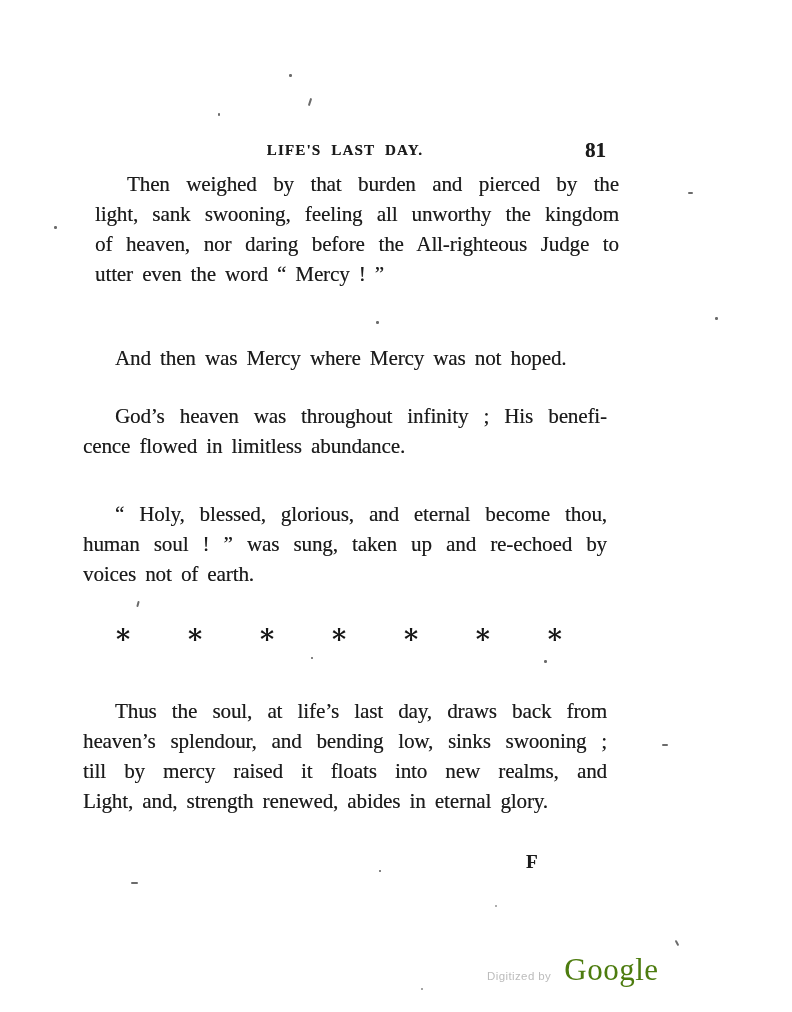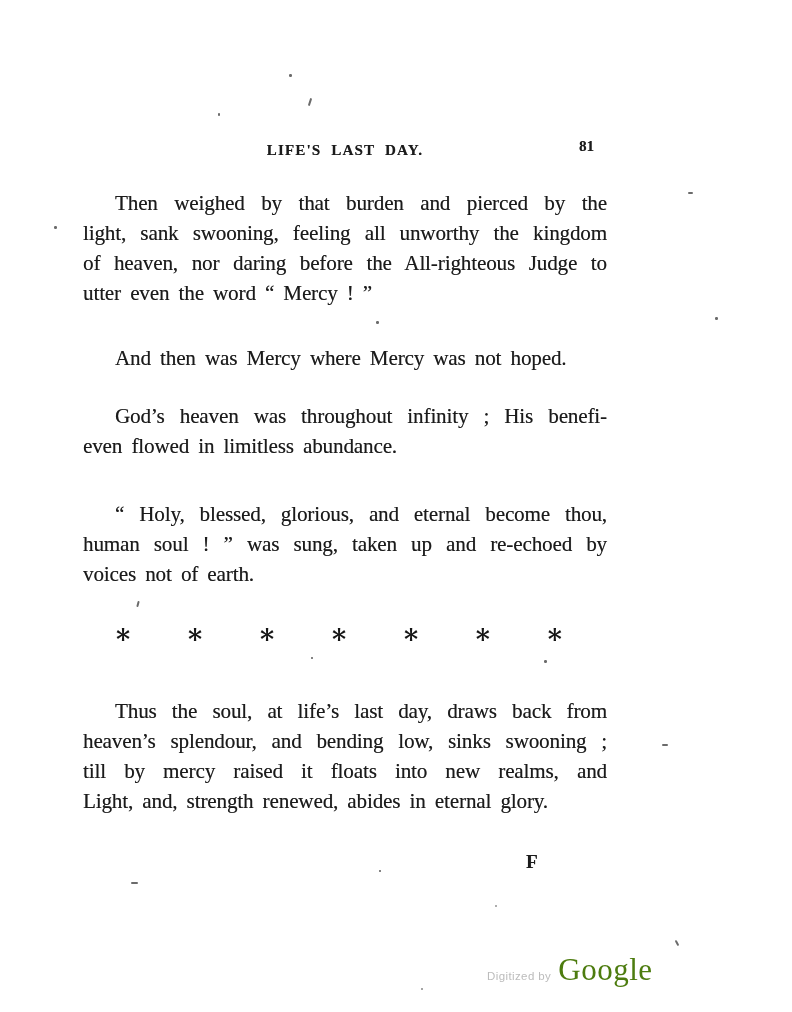--- a/index.html
+++ b/index.html
@@ -25,22 +25,22 @@
     text-align: center;
     font-size: 15px;
     font-weight: bold;
     letter-spacing: 1.2px;
     word-spacing: 5px;
     padding-top: 4px;
     text-shadow: 0.2px 0.2px 0.4px rgba(20,20,20,0.6);
   }
   .page-number {
     position: absolute;
-    right: 13px; top: 0px;
-    font-size: 15px;
+    right: 1px; top: 0px;
+    font-size: 21px;
     font-weight: bold;
     text-shadow: 0.2px 0.2px 0.4px rgba(20,20,20,0.6);
     text-align: right;
   }
   
   .para {
     position: absolute;
     left: 83px; width: 524px;
     font-size: 21px;
     line-height: 30px;
@@ -50,21 +50,21 @@
     text-align: justify;
     text-align-last: justify;
     letter-spacing: -0.1px;
   }
   .line.last {
     text-align: left;
     text-align-last: auto;
     word-spacing: 4px;
   }
   .line.indent { text-indent: 32px; }
-  .p1 { top: 188px; }
+  .p1 { top: 169px; margin-left: 12px; }
   .p2 { top: 336px; margin-top: 7px; }
   .p3 { top: 401px; }
   .p4 { top: 499px; }
   .p5 { top: 696px; }
   
   .separator {
     position: absolute;
     left: 116px; top: 624px; width: 446px;
     display: flex;
     justify-content: space-between;
@@ -81,21 +81,21 @@
     font-size: 19px;
     font-weight: bold;
     text-shadow: 0.2px 0.2px 0.4px rgba(20,20,20,0.6);
   }
   
   .watermark {
     position: absolute;
     left: 487px; top: 952px;
     display: flex;
     align-items: baseline;
-    gap: 7px;
+    gap: 13px;
     user-select: none;
   }
   .wm-prefix {
     font-family: "Liberation Sans", sans-serif;
     font-size: 11.5px;
     color: #bcbcbc;
     letter-spacing: 0.4px;
   }
   .wm-logo {
     font-family: "Liberation Serif", serif;
@@ -127,21 +127,21 @@
     <div class="line">of heaven, nor daring before the All-righteous Judge to</div>
     <div class="line last">utter even the word “ Mercy ! ”</div>
   </div>
 
   <div class="para p2">
     <div class="line last indent">And then was Mercy where Mercy was not hoped.</div>
   </div>
 
   <div class="para p3">
     <div class="line indent">God’s heaven was throughout infinity ; His benefi-</div>
-    <div class="line last">even flowed in limitless abundance.</div>
+    <div class="line last">cence flowed in limitless abundance.</div>
   </div>
 
   <div class="para p4">
     <div class="line indent">“ Holy, blessed, glorious, and eternal become thou,</div>
     <div class="line">human soul ! ” was sung, taken up and re-echoed by</div>
     <div class="line last">voices not of earth.</div>
   </div>
 
   <div class="separator">
     <span>*</span>

